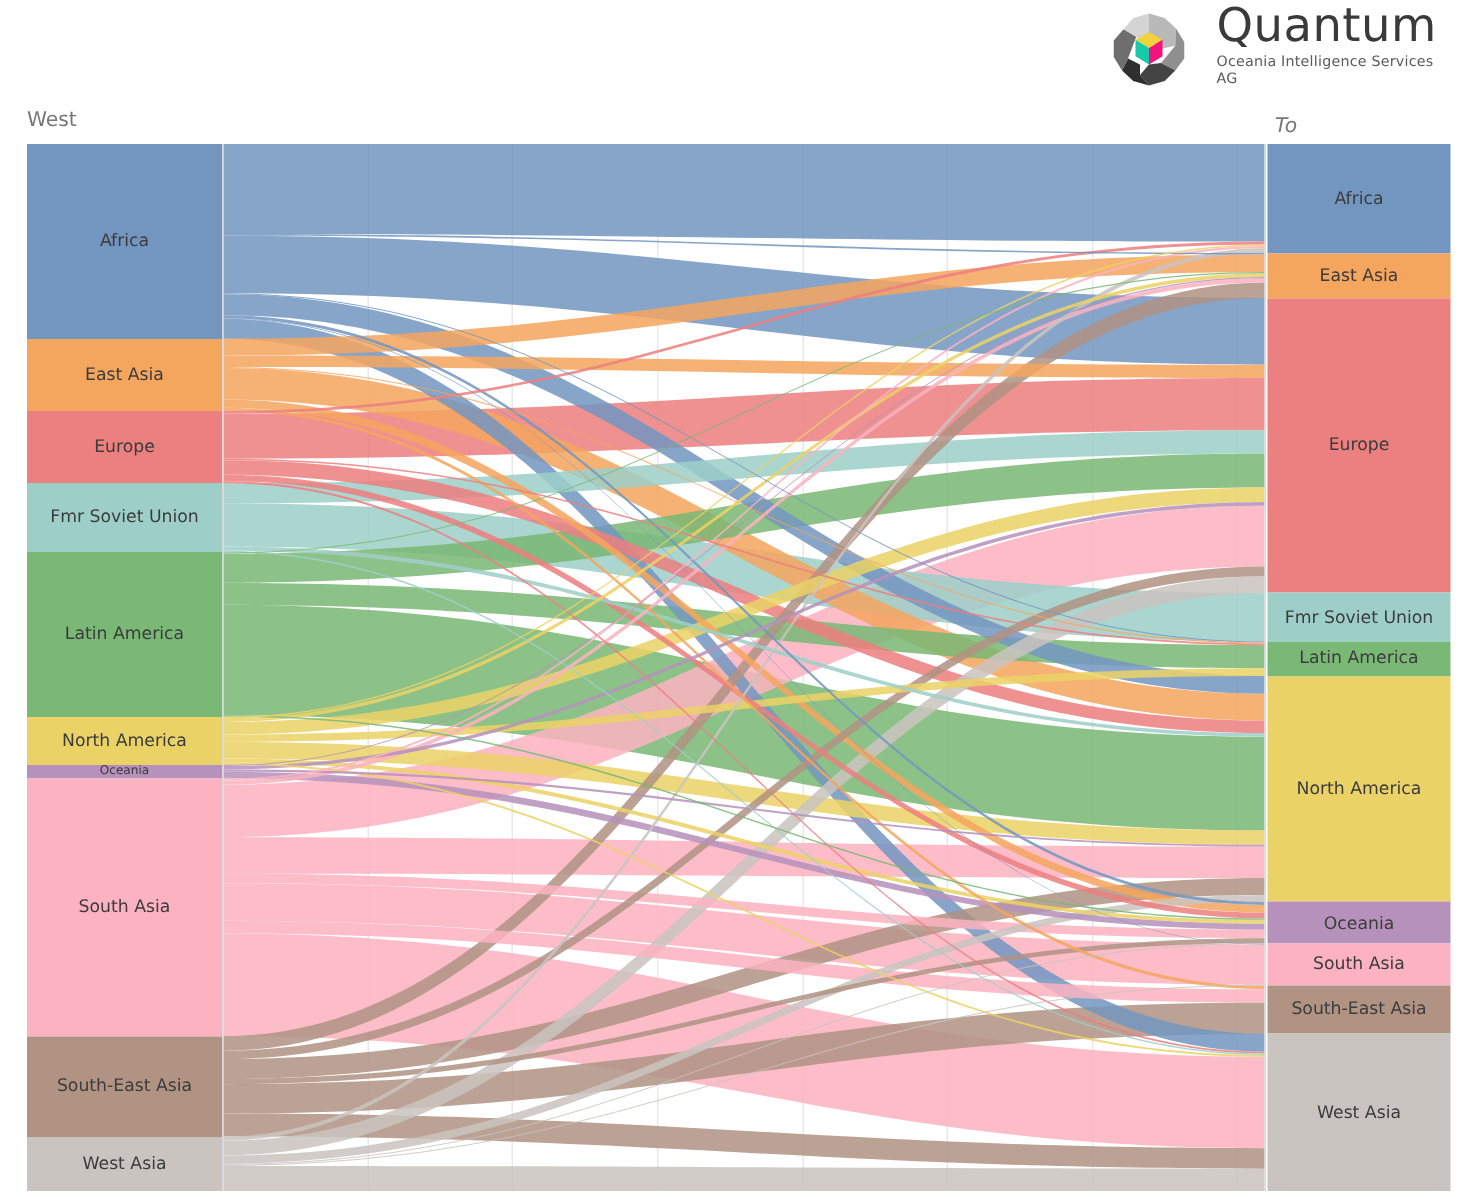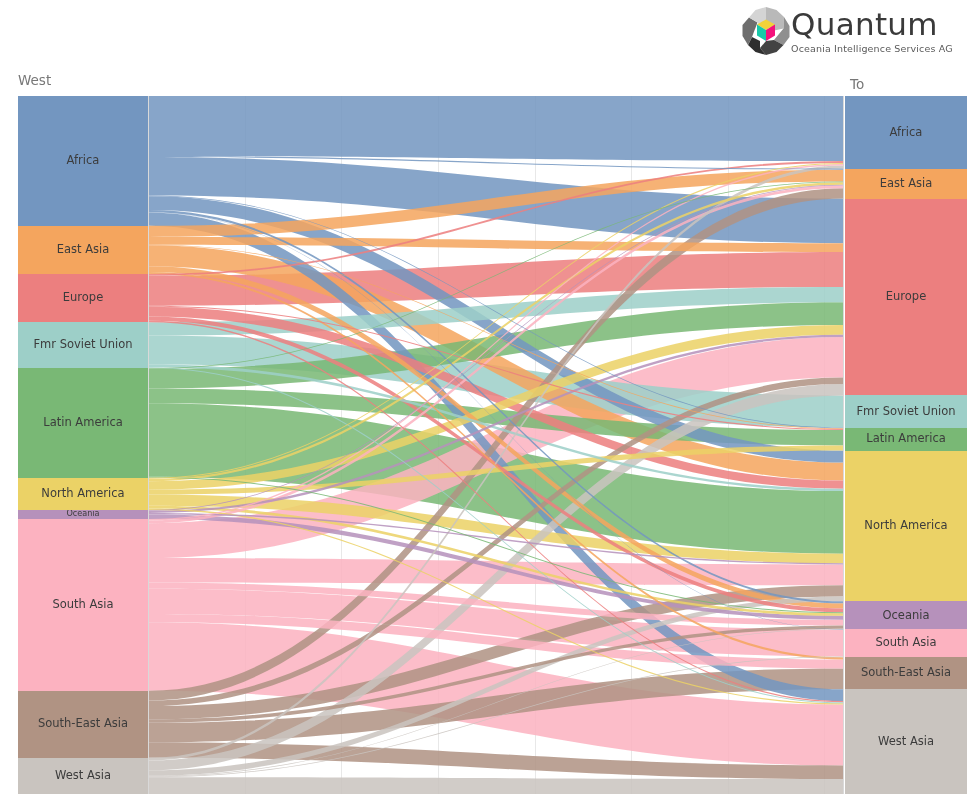--- a/index.html
+++ b/index.html
@@ -24,22 +24,22 @@
     font-weight: 400;
     color: #666666;
     letter-spacing: 0.1px;
     white-space: nowrap;
   }
   #logo {
     position: absolute;
     right: 12px; top: 4px;
     width: 226px; height: 54px;
     display: flex;
-    align-items: center;
-    gap: 0;
+    align-items: flex-end;
+    gap: 20px;
   }
   #logo-mark { width: 50px; height: 50px; flex: 0 0 50px; }
   #logo-text { display: flex; flex-direction: column; justify-content: center; }
   #logo-word {
     font-size: 31px;
     color: #3a3a3a;
     font-family: "DejaVu Sans", sans-serif;
     line-height: 1;
     letter-spacing: 0.3px;
   }
@@ -50,21 +50,21 @@
     margin-top: 3px;
   }
 
   
   .col-caption {
     position: absolute;
     font-size: 13.5px;
     color: #777777;
   }
   #caption-from { left: 18px; top: 72px; }
-  #caption-to   { left: 850px; top: 76px; }
+  #caption-to   { left: 850px; top: 76px; font-style: italic; }
 
   
   #plot {
     position: absolute;
     left: 0; top: 96px;
     width: 979px; height: 698px;
   }
   #gridlines { position: absolute; inset: 0; }
   .gridline {
     position: absolute; top: 0; bottom: 0;

